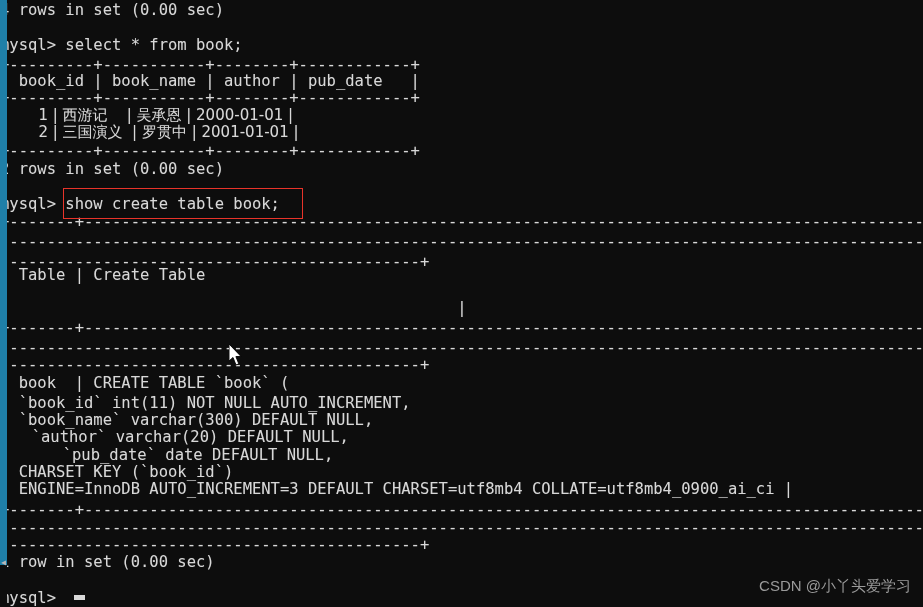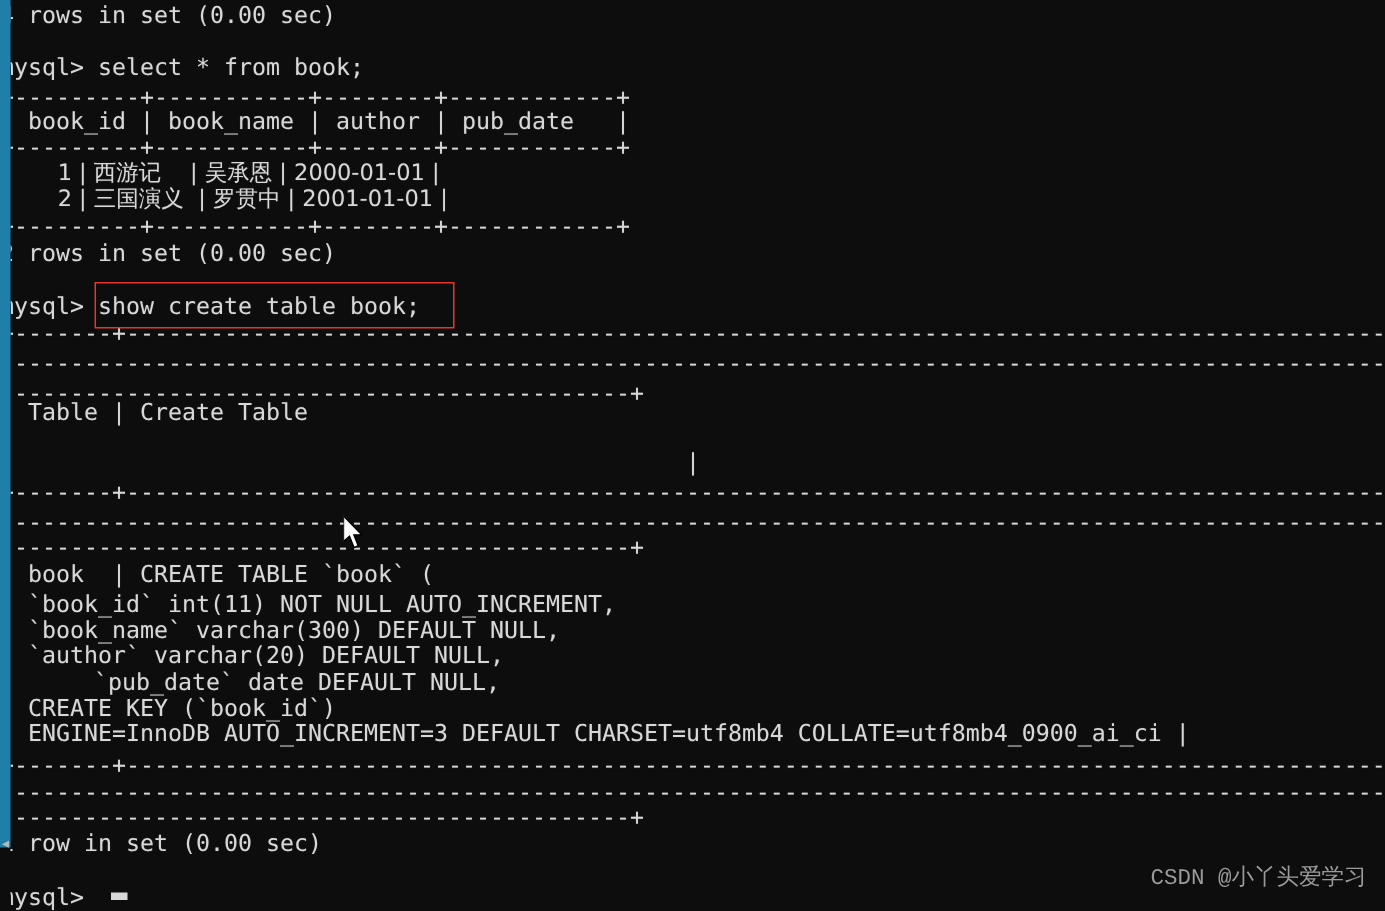--- a/index.html
+++ b/index.html
@@ -111,21 +111,21 @@
   }
 
   
   #watermark {
     position: absolute;
     right: 12px;
     bottom: 12px;
     color: #9a9a9a;
     font-size: 15px;
     line-height: 18px;
-    font-family: Liberation Mono, monospace;
+    font-family: Liberation Sans, sans-serif;
     white-space: pre;
   }
 </style>
 </head>
 <body>
 
 <div id="terminal">
 
   <div id="screen">
       <div class="line" style="top: 0px;">4 rows in set (0.00 sec)</div>
@@ -142,23 +142,23 @@
       <div class="line" style="top: 232px;">------------------------------------------------------------------------------------------------------</div>
       <div class="line" style="top: 252px;">---------------------------------------------+</div>
       <div class="line" style="top: 265px;">| Table | Create Table</div>
       <div class="line" style="top: 298px;">                                                 |</div>
       <div class="line" style="top: 318px;">+-------+-----------------------------------------------------------------------------------------------</div>
       <div class="line" style="top: 338px;">------------------------------------------------------------------------------------------------------</div>
       <div class="line" style="top: 355px;">---------------------------------------------+</div>
       <div class="line" style="top: 373px;">| book  | CREATE TABLE `book` (</div>
       <div class="line" style="top: 393px;">  `book_id` int(11) NOT NULL AUTO_INCREMENT,</div>
       <div class="line" style="top: 410px;">  `book_name` varchar(300) DEFAULT NULL,</div>
-      <div class="line" style="top: 427px;">  `author` varchar(20) DEFAULT NULL,</div>
+      <div class="line" style="top: 427px; padding-left: 13px;">  `author` varchar(20) DEFAULT NULL,</div>
       <div class="line" style="top: 445px; margin-left: 44px;">  `pub_date` date DEFAULT NULL,</div>
-      <div class="line" style="top: 462px;">  CREATE KEY (`book_id`)</div>
+      <div class="line" style="top: 462px;">  CHARSET KEY (`book_id`)</div>
       <div class="line" style="top: 479px;">) ENGINE=InnoDB AUTO_INCREMENT=3 DEFAULT CHARSET=utf8mb4 COLLATE=utf8mb4_0900_ai_ci |</div>
       <div class="line" style="top: 500px;">+-------+-----------------------------------------------------------------------------------------------</div>
       <div class="line" style="top: 518px;">------------------------------------------------------------------------------------------------------</div>
       <div class="line" style="top: 535px;">---------------------------------------------+</div>
       <div class="line" style="top: 552px;">1 row in set (0.00 sec)</div>
       <div class="line" style="top: 588px;">mysql&gt;</div>
     </div>
 
   <div id="cmd-highlight"></div>
 

